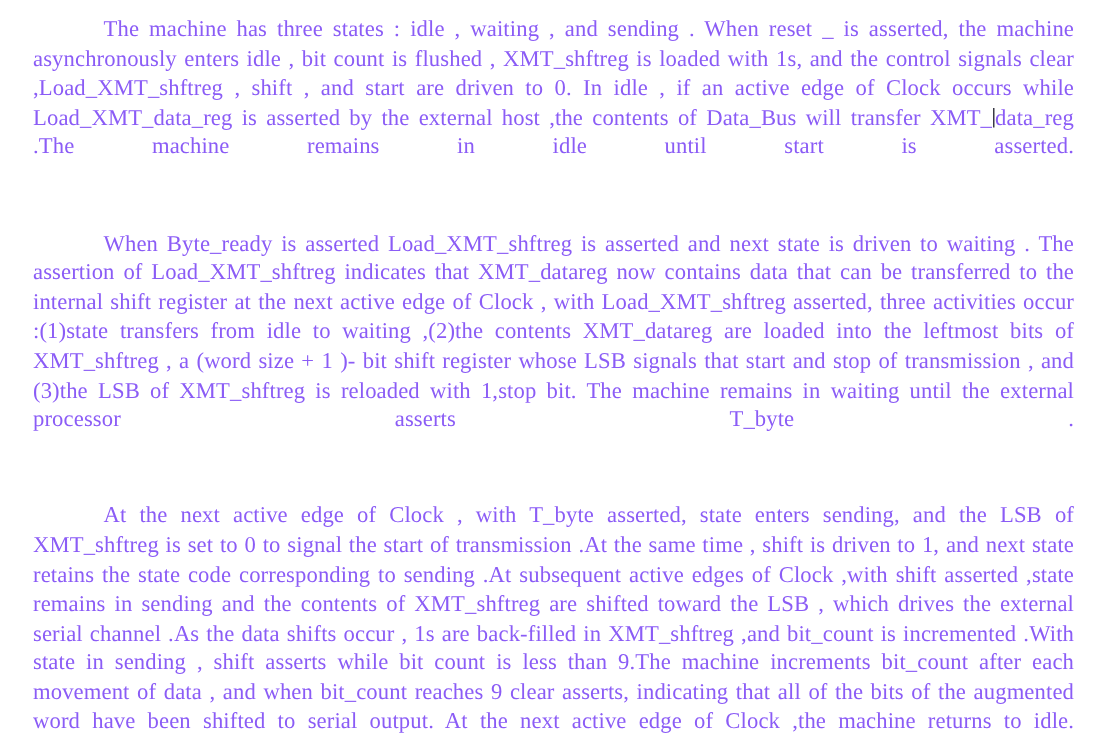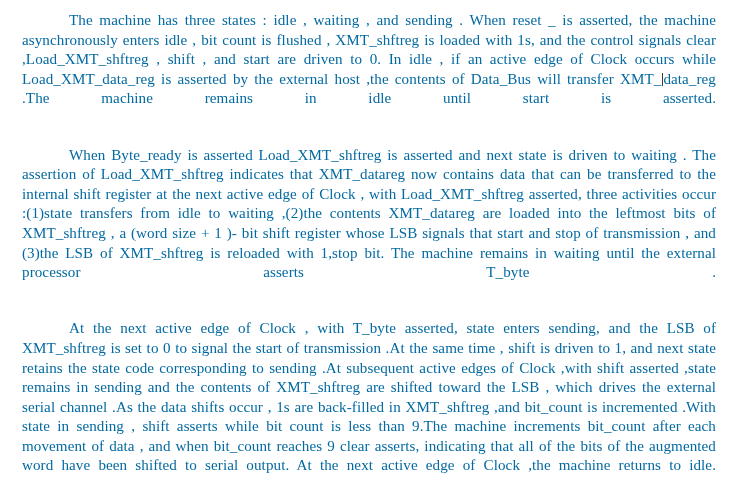--- a/index.html
+++ b/index.html
@@ -29,28 +29,28 @@
   }
   p.para {
     margin: 0;
     padding: 0;
     text-align: justify;
     text-justify: inter-word;
     font-size: 15.1px;
     line-height: 19.6px;
     letter-spacing: 0.08px;
     word-spacing: 0.6px;
-    color: #0369a1;
+    color: #8b5cf6;
     font-family: Liberation Serif, serif;
   }
   p.para.indent {
     text-indent: 47px;
   }
   p.para + p.para {
-    margin-top: 17px;
+    margin-top: 25px;
   }
   
   p.para::after {
     content: "";
     display: inline-block;
     width: 100%;
   }
   
   .caret {
     display: inline-block;

